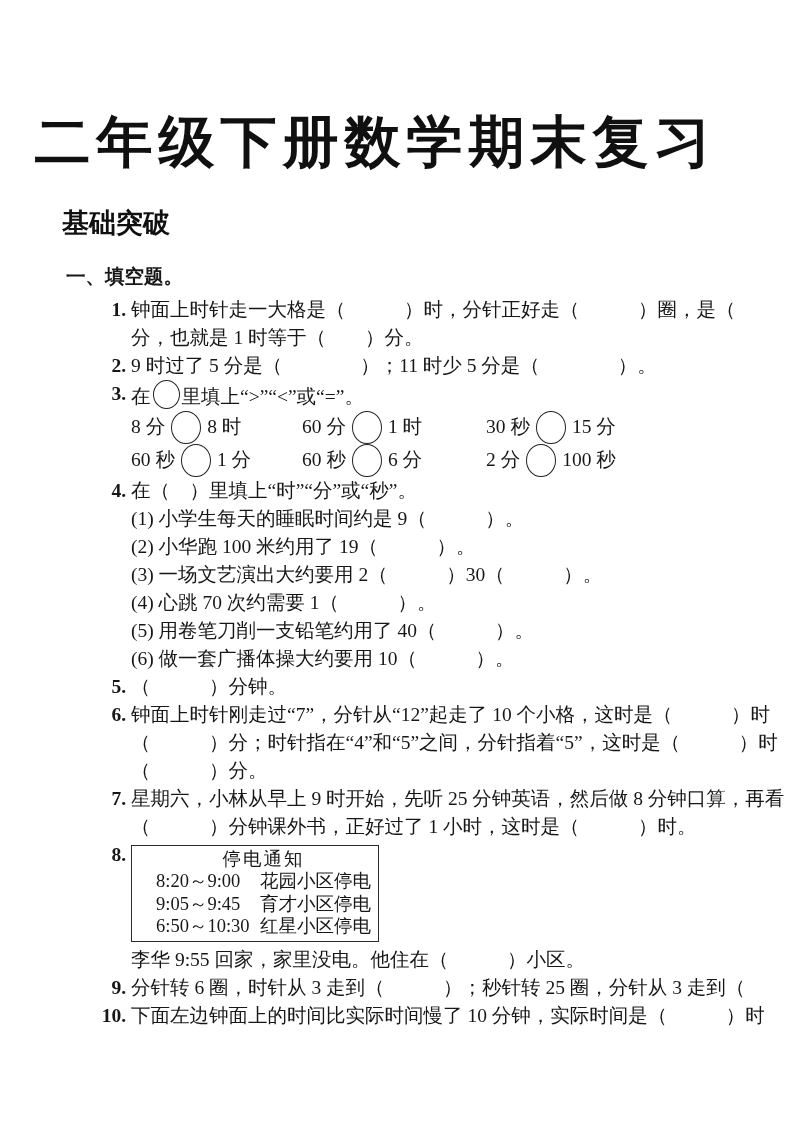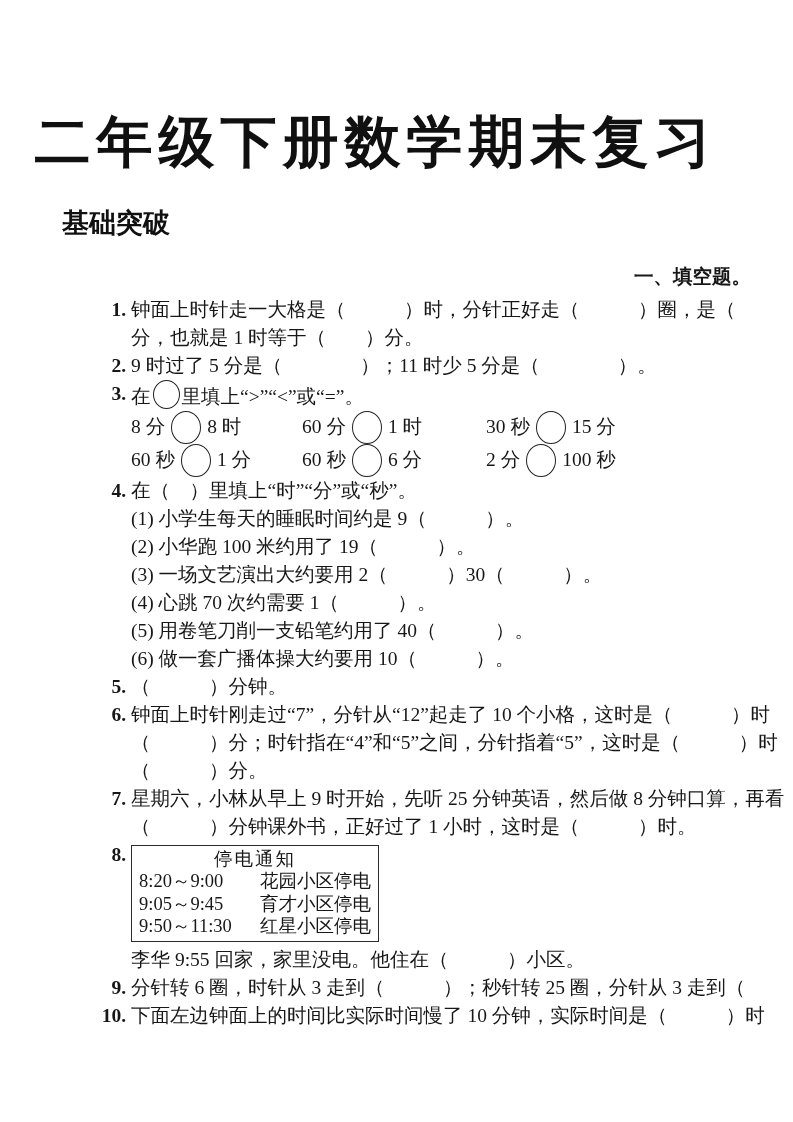--- a/index.html
+++ b/index.html
@@ -36,21 +36,20 @@
     font-family:"Liberation Sans","DejaVu Sans",sans-serif;
     font-size:27px;
     font-weight:700;
     color:#101010;
   }
   .part{
     margin:22px 0 6px 66px;
     font-family:"Liberation Sans","DejaVu Sans",sans-serif;
     font-size:19.5px;
     font-weight:700;
-    text-align:right;
   }
   .qlist{
     margin-left:98px;
     font-size:19.5px;
     line-height:28px;
   }
   .q{display:flex;}
   .qnum{
     flex:0 0 28px;
     text-align:right;
@@ -77,21 +76,21 @@
     width:28px;height:31px;
     border:1.6px solid #222;
     border-radius:50%;
     margin:0 6px;
   }
   .notice{
     width:248px;
     box-sizing:border-box;
     border:1.6px solid #2b2b2b;
     margin:4px 0 4px 0;
-    padding:2px 7px 3px 7px;
+    padding:2px 7px 3px 24px;
     font-size:18.5px;
     line-height:22.5px;
   }
   .notice-title{text-align:center;letter-spacing:2px;}
   .notice-row{display:flex;justify-content:space-between;}
 </style>
 </head>
 <body>
 
 <div class="page">
@@ -202,21 +201,21 @@
           <div class="notice-title">停电通知</div>
           <div class="notice-row">
               <span>8:20～9:00</span>
               <span>花园小区停电</span>
             </div>
           <div class="notice-row">
               <span>9:05～9:45</span>
               <span>育才小区停电</span>
             </div>
           <div class="notice-row">
-              <span>9:50～11:30</span>
+              <span>6:50～10:30</span>
               <span>红星小区停电</span>
             </div>
         </div>
         <div class="qline">李华 9:55 回家，家里没电。他住在（　　　）小区。</div>
       </div>
     </div>
 
     <div class="q">
       <div class="qnum">9.</div>
       <div class="qtext">

